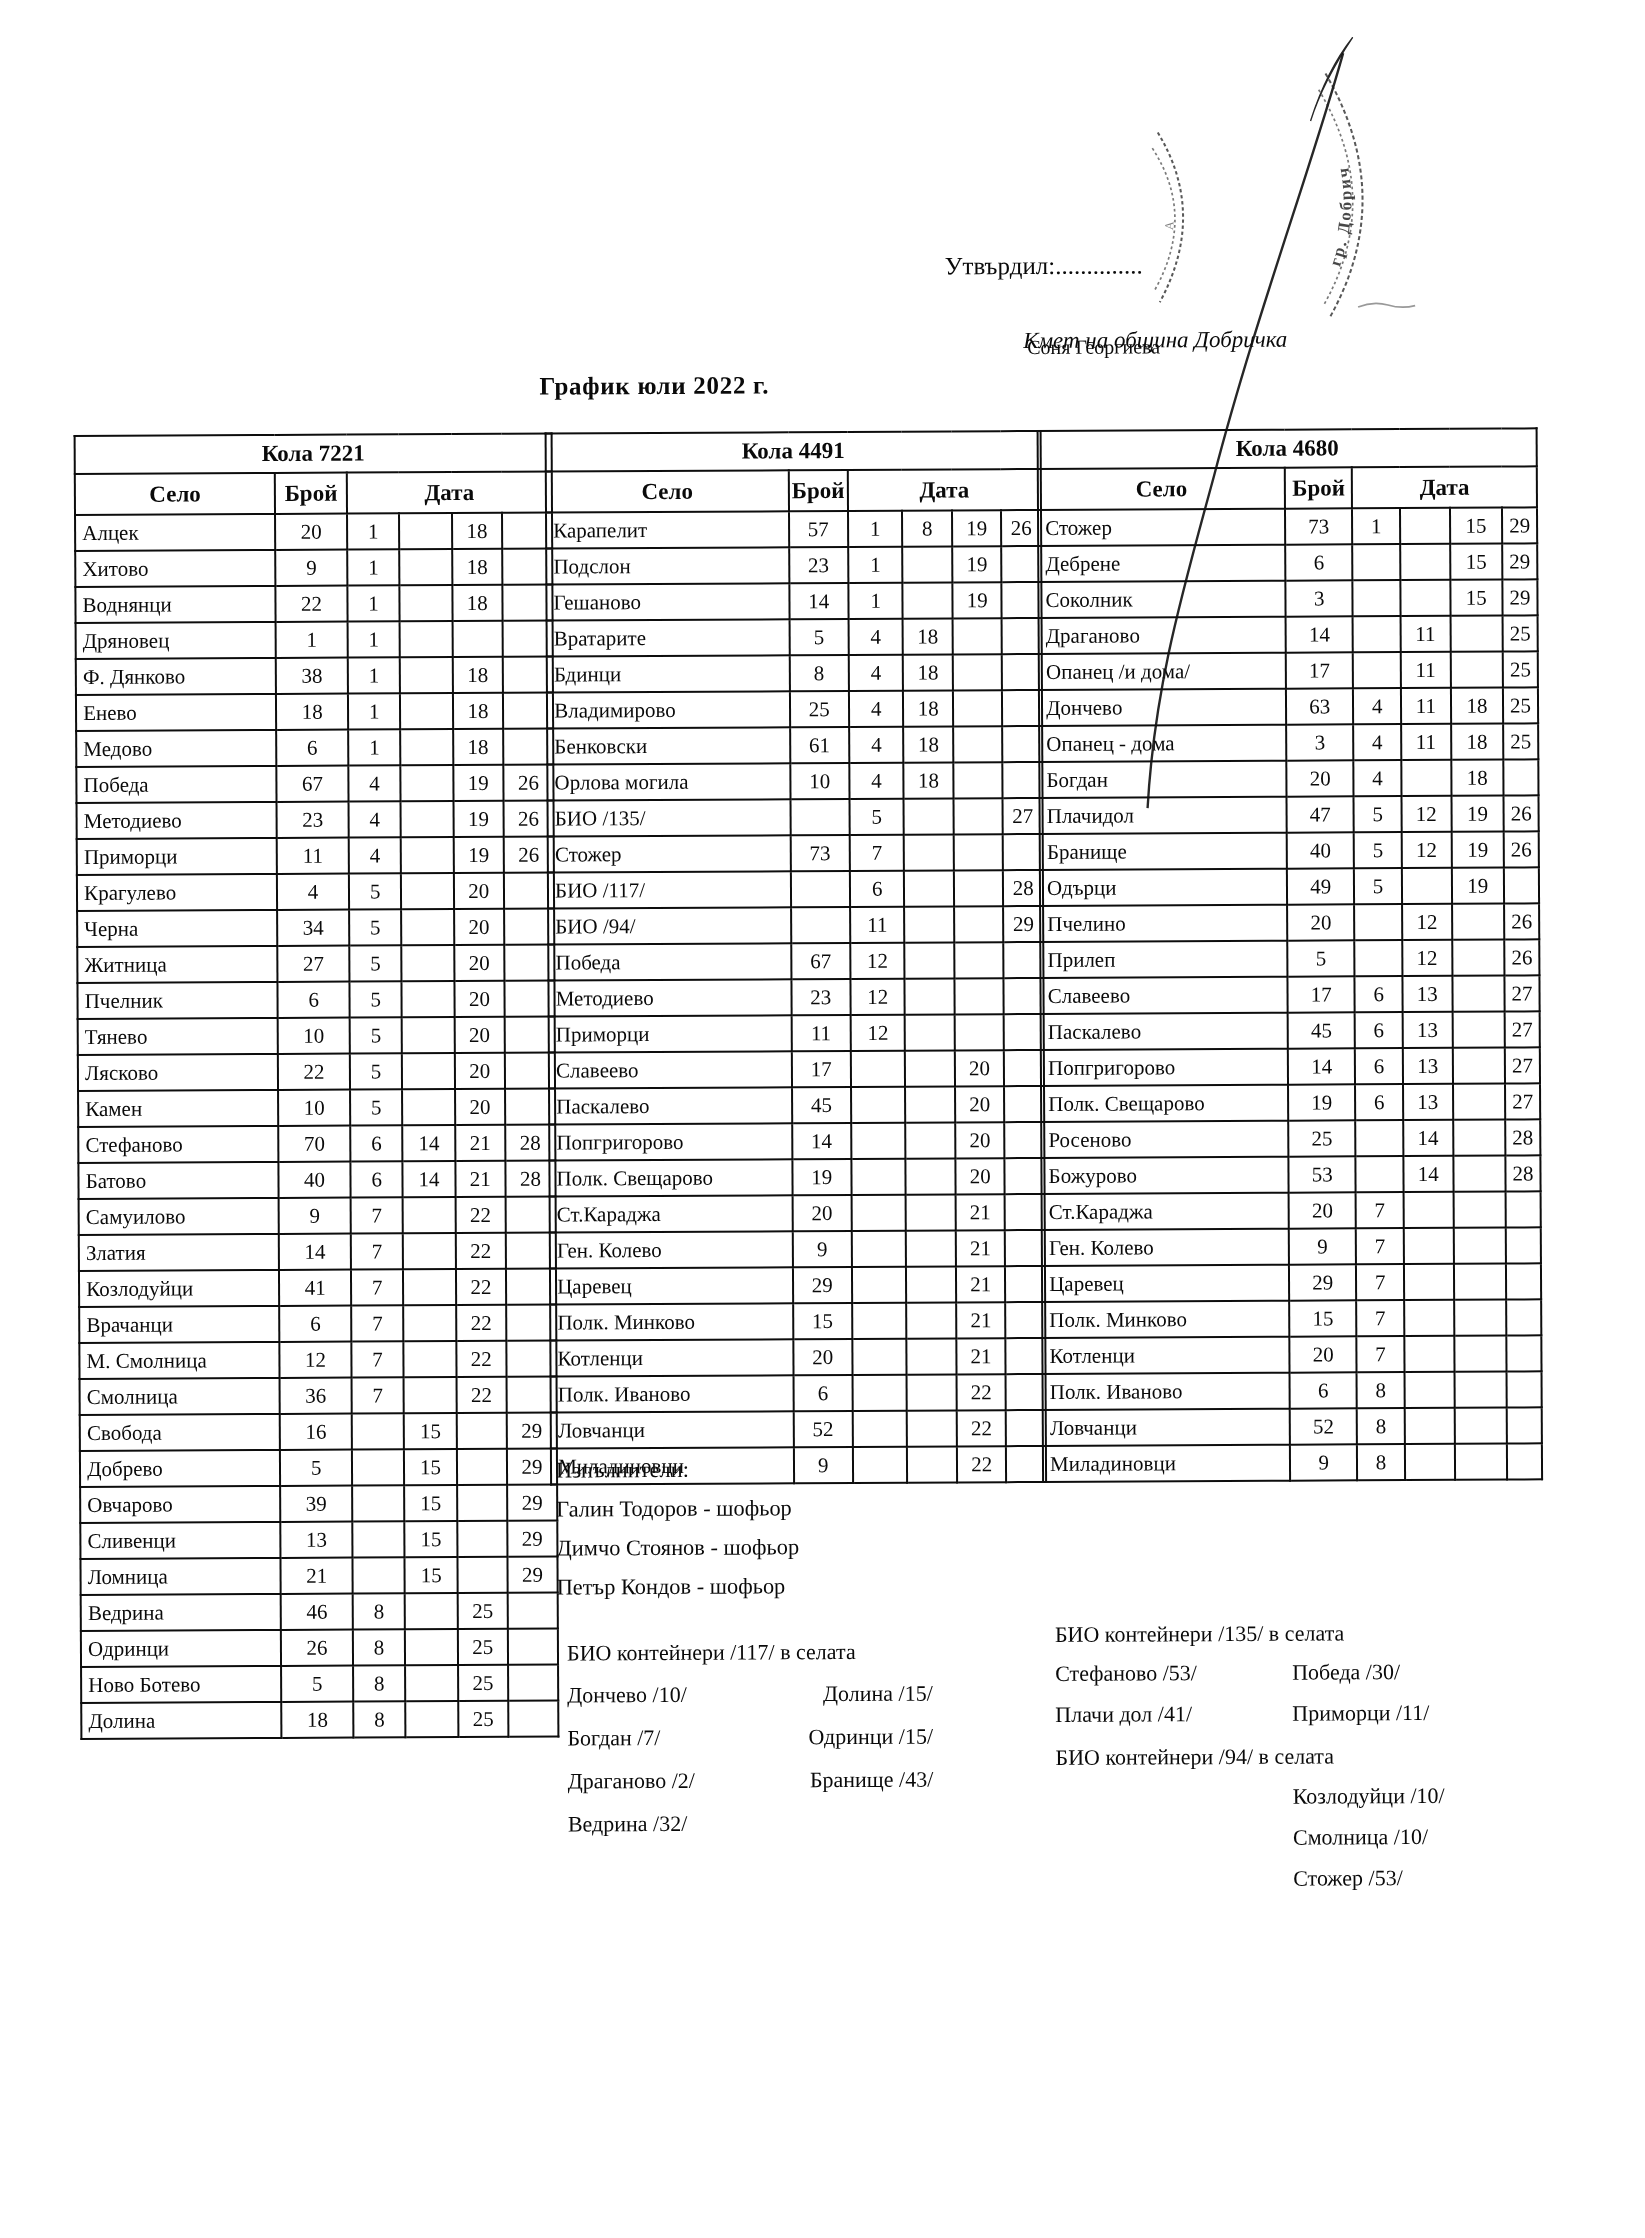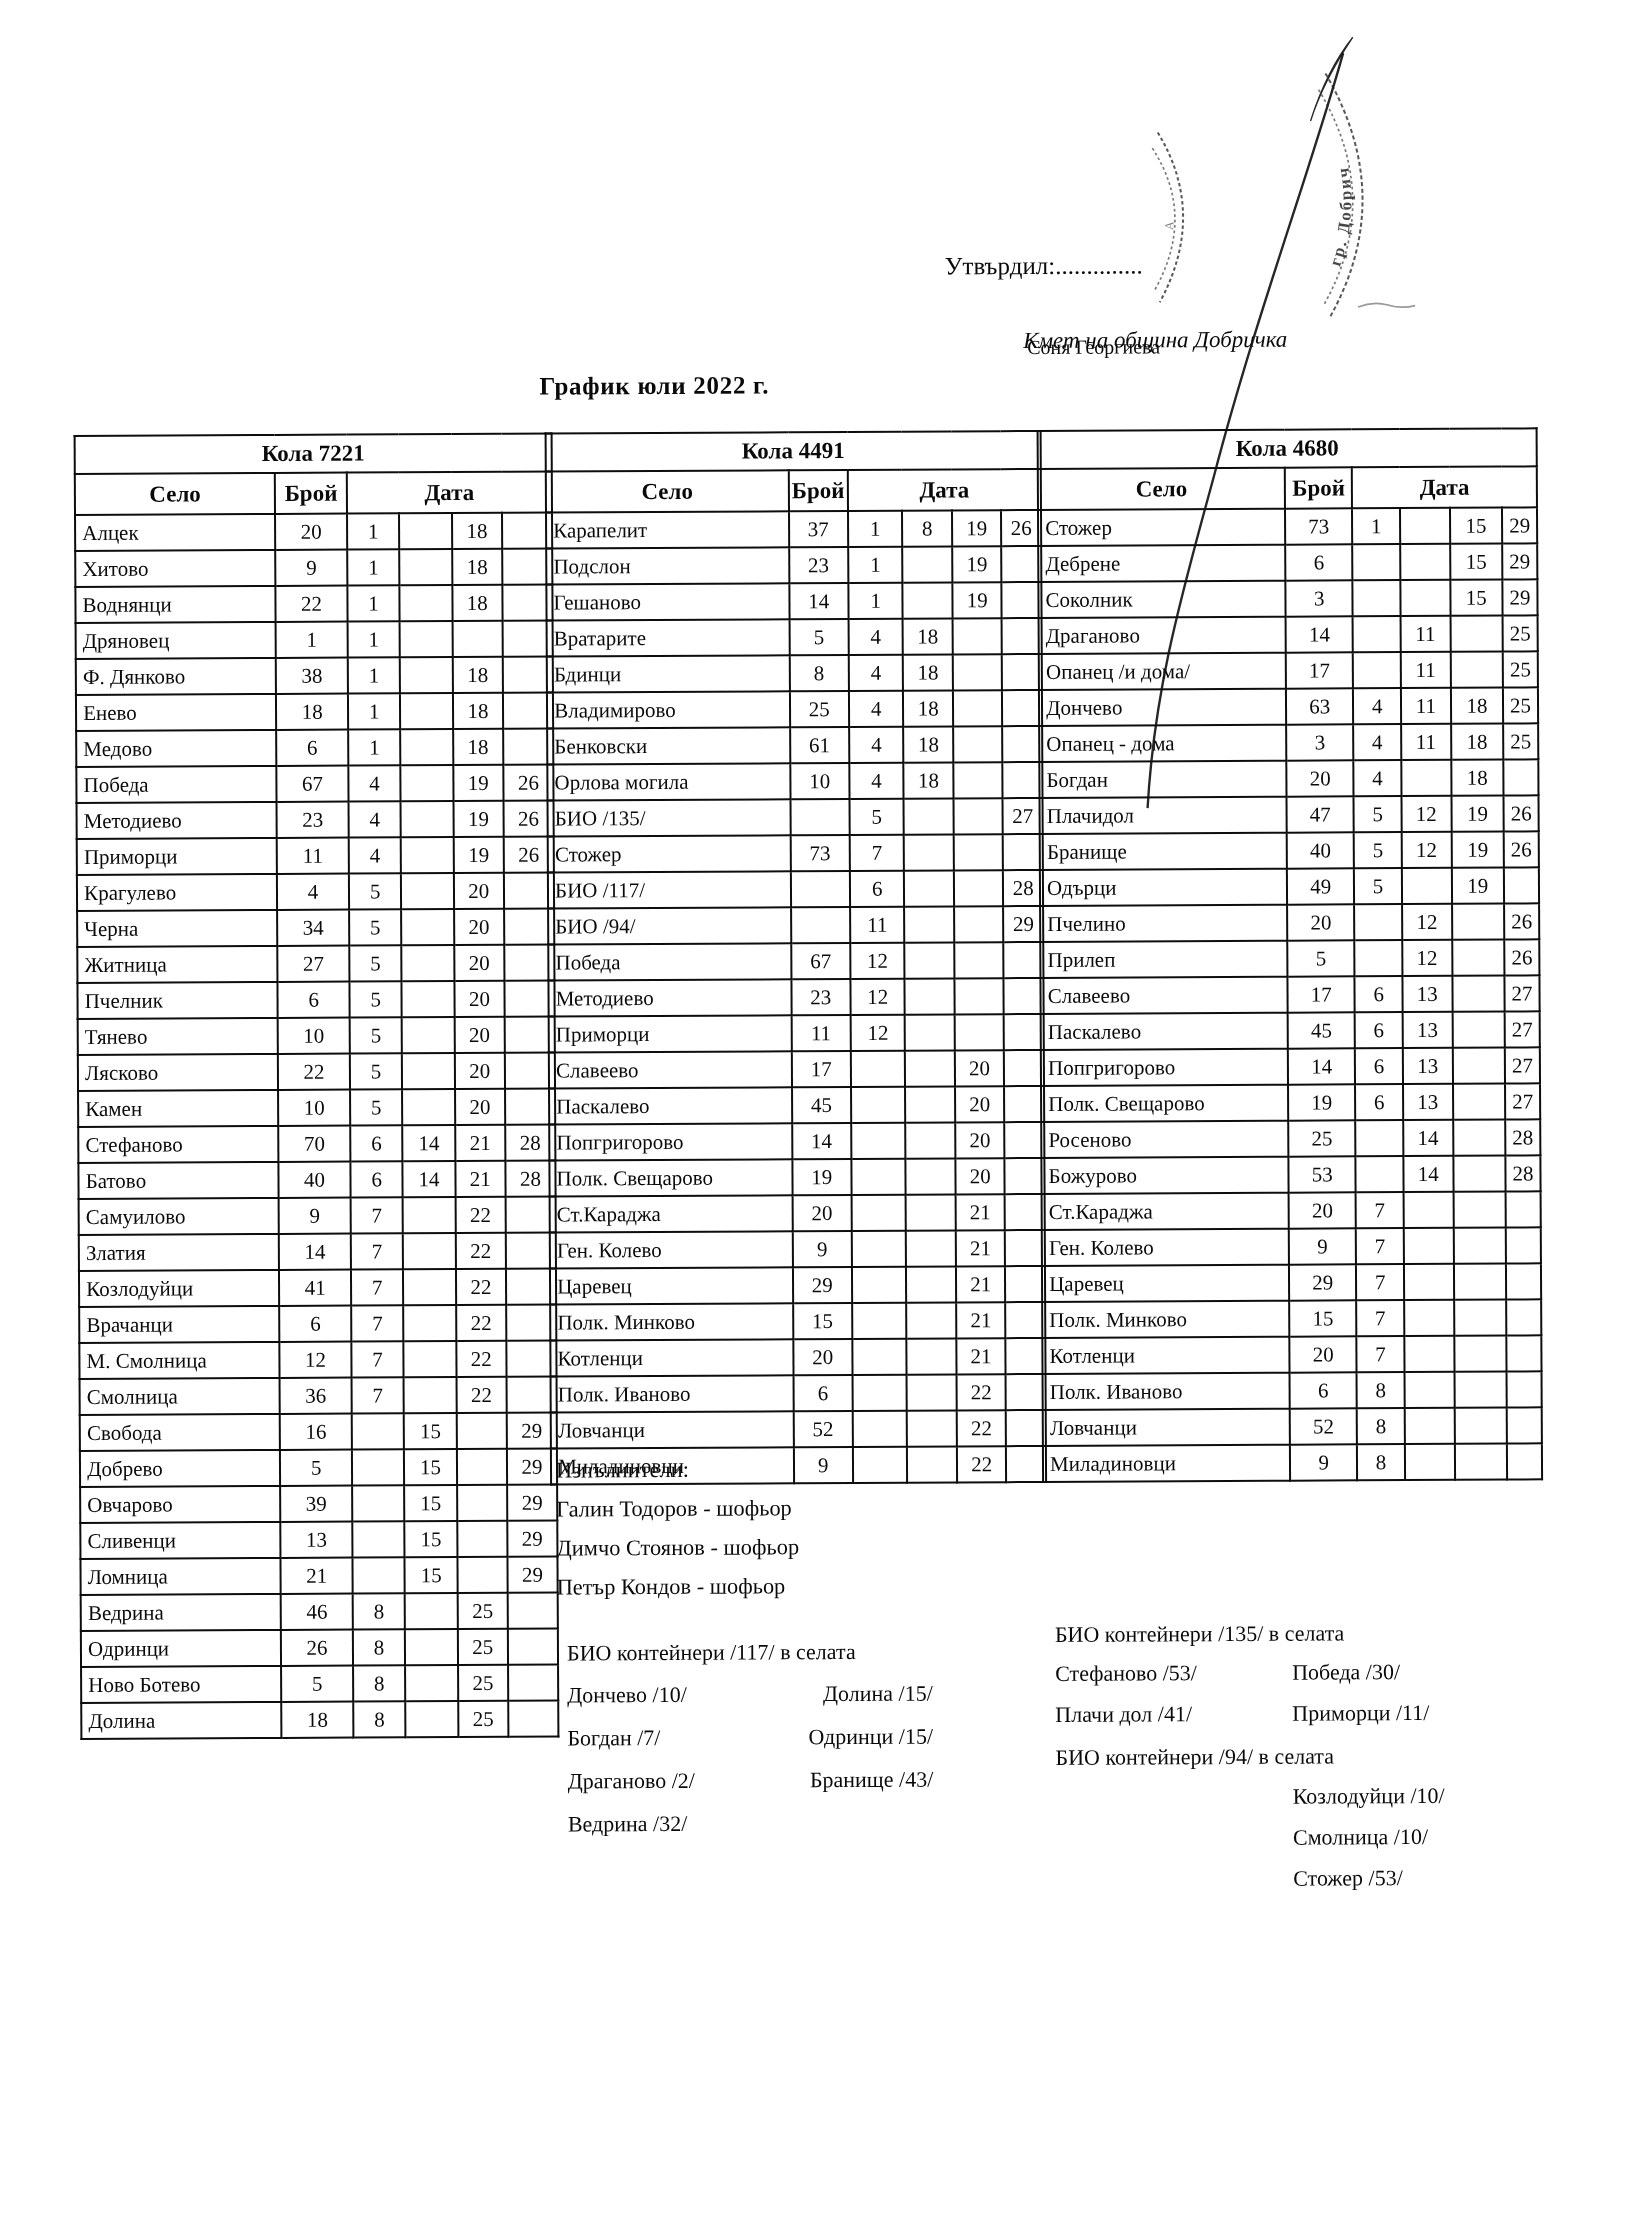--- a/index.html
+++ b/index.html
@@ -359,21 +359,21 @@
         </tr>
       <tr>
         <th class="h2">Село</th>
         <th class="h2">Брой</th>
         <th class="h2" colspan="4">Дата</th>
       </tr>
     </thead>
     <tbody>
         <tr>
           <td class="village">Карапелит</td>
-          <td class="count">37</td>
+          <td class="count">57</td>
           <td class="date">1</td>
           <td class="date">8</td>
           <td class="date">19</td>
           <td class="date">26</td>
         </tr>
         <tr>
           <td class="village">Подслон</td>
           <td class="count">23</td>
           <td class="date">1</td>
           <td class="date"></td>

